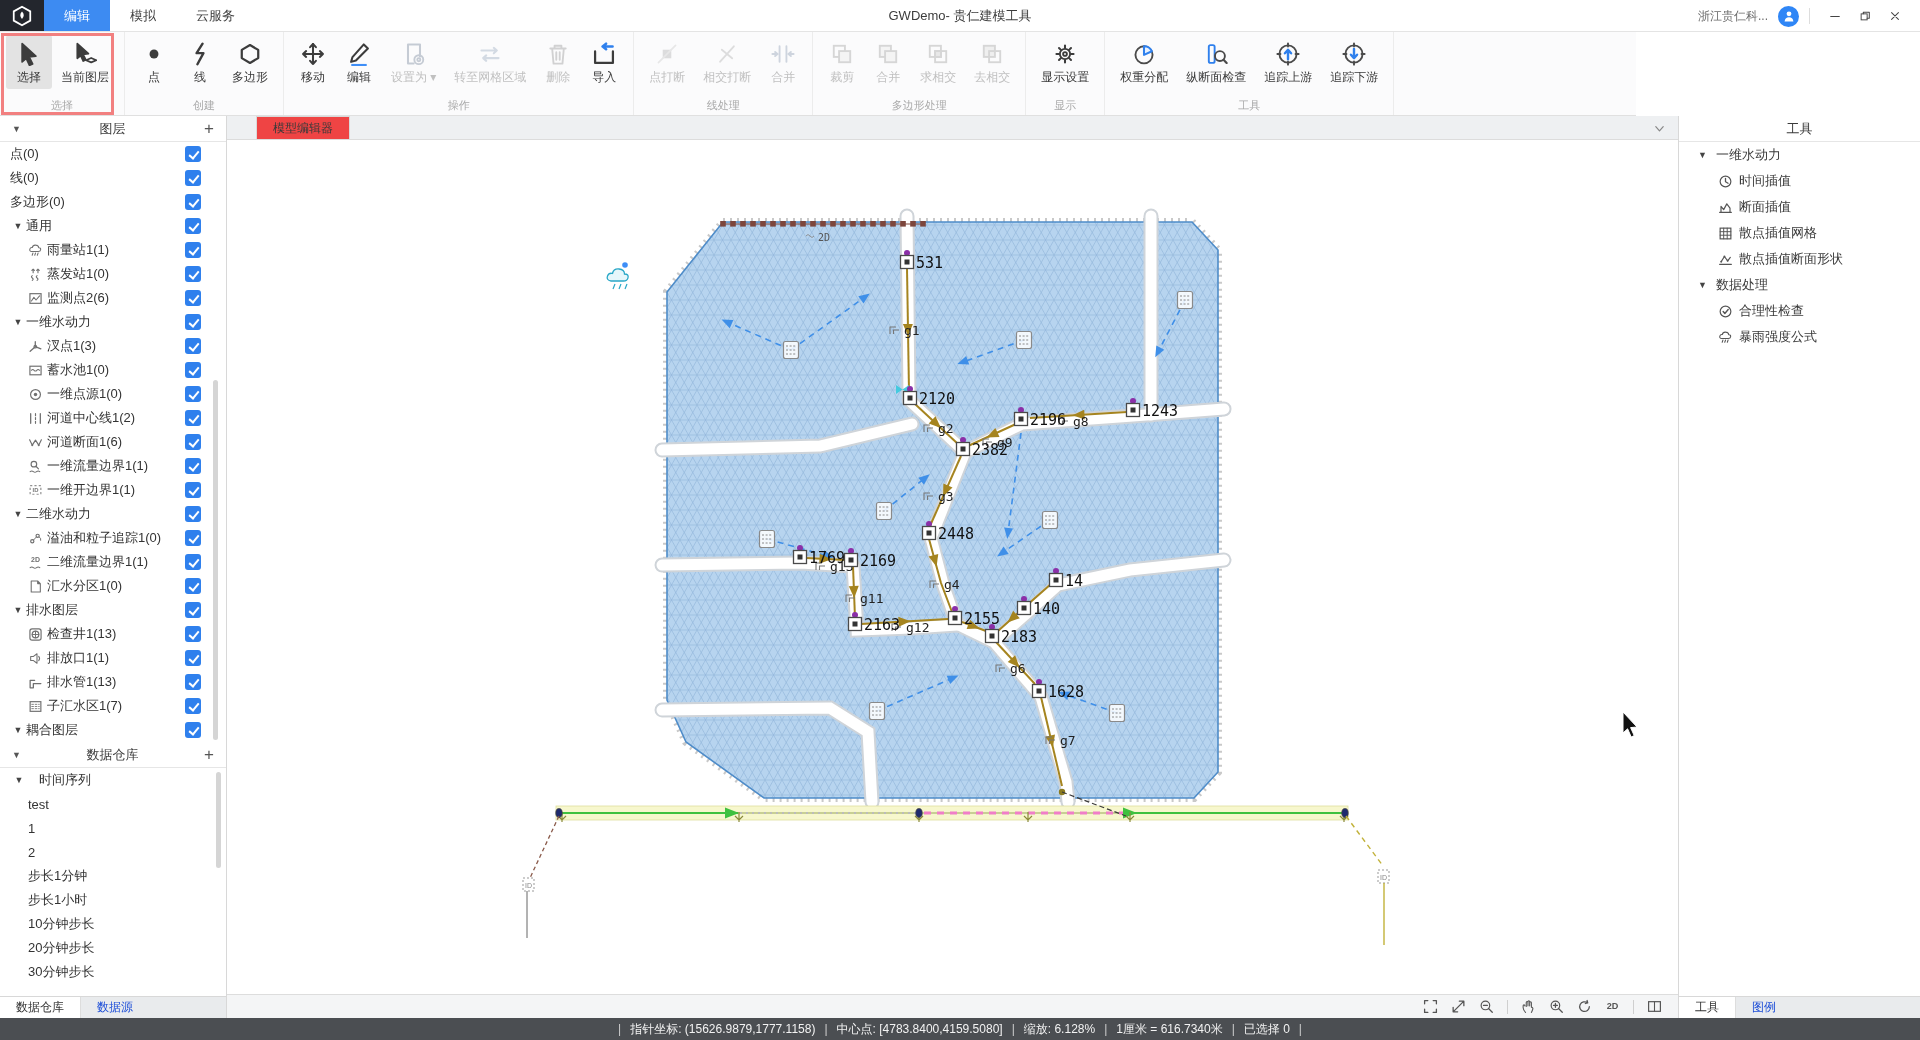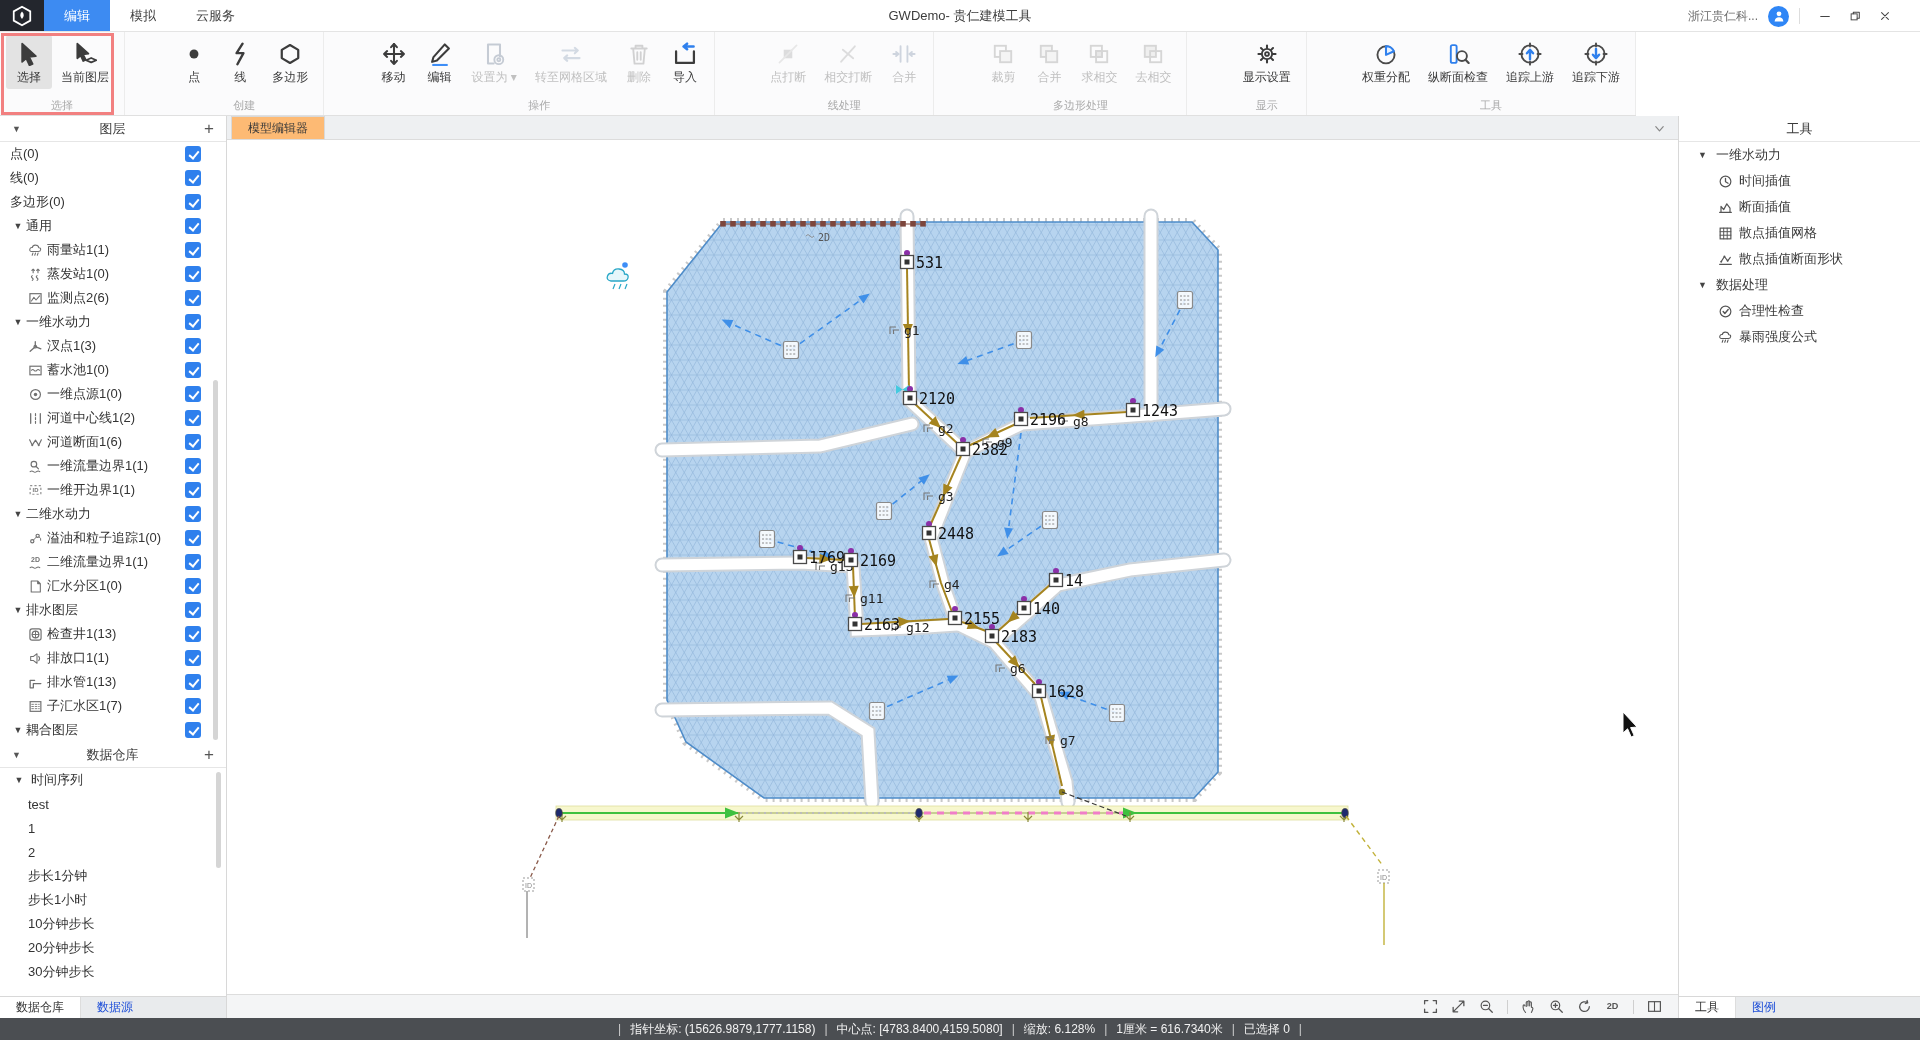--- a/index.html
+++ b/index.html
@@ -9,46 +9,46 @@
 
   
   .titlebar { position:absolute; left:0; top:0; width:1920px; height:32px; background:#fff;
     border-bottom:1px solid #e4e4e4; display:flex; align-items:stretch; z-index:30; }
   .logo { width:44px; background:#23262d; display:flex; align-items:center; justify-content:center; }
   .menu-tabs { display:flex; }
   .mtab { padding:0 20px; display:flex; align-items:center; font-size:13px; color:#404040; cursor:default; }
   .mtab.active { background:#3d8bf2; color:#fff; }
   .tb-title { position:absolute; left:0; right:0; top:0; height:32px; display:flex; align-items:center;
     justify-content:center; font-size:13px; color:#3c3c3c; pointer-events:none; }
-  .tb-right { position:absolute; right:0; top:0; height:32px; display:flex; align-items:center; gap:10px; padding-right:20px; }
+  .tb-right { position:absolute; right:0; top:0; height:32px; display:flex; align-items:center; gap:10px; padding-right:10px; }
   .tb-user { font-size:12px; color:#6b6b6b; }
   .avatar { width:21px; height:21px; border-radius:50%; background:#2f86f6; display:flex; align-items:center; justify-content:center; }
   .tb-sep { width:1px; height:16px; background:#ddd; }
   .winbtn { width:30px; height:32px; display:flex; align-items:center; justify-content:center; }
 
   
   .ribbon { position:absolute; left:0; top:32px; width:1636px; height:84px; background:#fbfbfc;
-    border-bottom:1px solid #e0e0e0; display:flex; z-index:25;justify-content:space-between; }
+    border-bottom:1px solid #e0e0e0; display:flex; z-index:25; }
   .rgroup { display:flex; flex-direction:column; border-right:1px solid #ececec; padding:3px 6px 0; }
   .rbtns { display:flex; flex:1; align-items:flex-start; }
   .rbtn { display:flex; flex-direction:column; align-items:center; gap:3px; padding:7px 9px 3px;
     min-width:46px; border-radius:3px; }
   .rbtn .rlab { font-size:12px; color:#3a3a3a; white-space:nowrap; }
   .rbtn.sel { background:#e3e3e3; }
   .rbtn.dis svg { opacity:.55; }
   .rbtn.dis .rlab { color:#c0c0c0; }
   .glabel { text-align:center; font-size:11px; color:#a9a9a9; height:17px; line-height:15px; }
   .red-box { position:absolute; left:1px; top:33px; width:113px; height:82px;
     border:3px solid #f28080; z-index:28; pointer-events:none; }
 
   
   .tabstrip { position:absolute; left:227px; top:116px; width:1451px; height:24px; background:#eef0f2;
     border-bottom:1px solid #dcdcdc; display:flex; align-items:stretch; z-index:20; }
-  .dtab { background:#fdba74; border:1px solid #d9d9d9; border-bottom:none; padding:0 16px; font-size:12px;
-    color:#3a3a3a; display:flex; align-items:center; margin-left:4px; }
+  .dtab { background:#ef4444; border:1px solid #d9d9d9; border-bottom:none; padding:0 16px; font-size:12px;
+    color:#3a3a3a; display:flex; align-items:center; margin-left:29px; }
   .strip-chevron { position:absolute; right:12px; top:5px; }
 
   
   .left-panel { position:absolute; left:0; top:116px; width:227px; bottom:22px; background:#fff;
     border-right:1px solid #d8d8d8; z-index:20; }
   .right-panel { position:absolute; right:0; top:116px; width:242px; bottom:22px; background:#fff;
     border-left:1px solid #d8d8d8; z-index:20; }
   .phead { height:26px; display:flex; align-items:center; border-bottom:1px solid #e6e6e6; padding:0 12px; }
   .phead .ptitle { flex:1; text-align:center; font-size:13px; color:#3a3a3a; }
   .ca { font-size:9px; color:#555; }
@@ -604,21 +604,21 @@
       </div>
       <div class="scroll-thumb" style="right: 8px; top: 264px; height: 360px;"></div>
       <div class="phead">
         <span class="ca">▼</span>
         <span class="ptitle">数据仓库</span>
         <span class="plus">+</span>
       </div>
       <div class="rows">
         <div class="ds-row grp">
           <span class="arr">▼</span>
-          <span class="txt" style="margin-left: 6px;">时间序列</span>
+          <span class="txt" style="margin-left: 14px;">时间序列</span>
         </div>
         <div class="ds-row">
           <span class="txt">test</span>
         </div>
         <div class="ds-row">
           <span class="txt">1</span>
         </div>
         <div class="ds-row">
           <span class="txt">2</span>
         </div>

